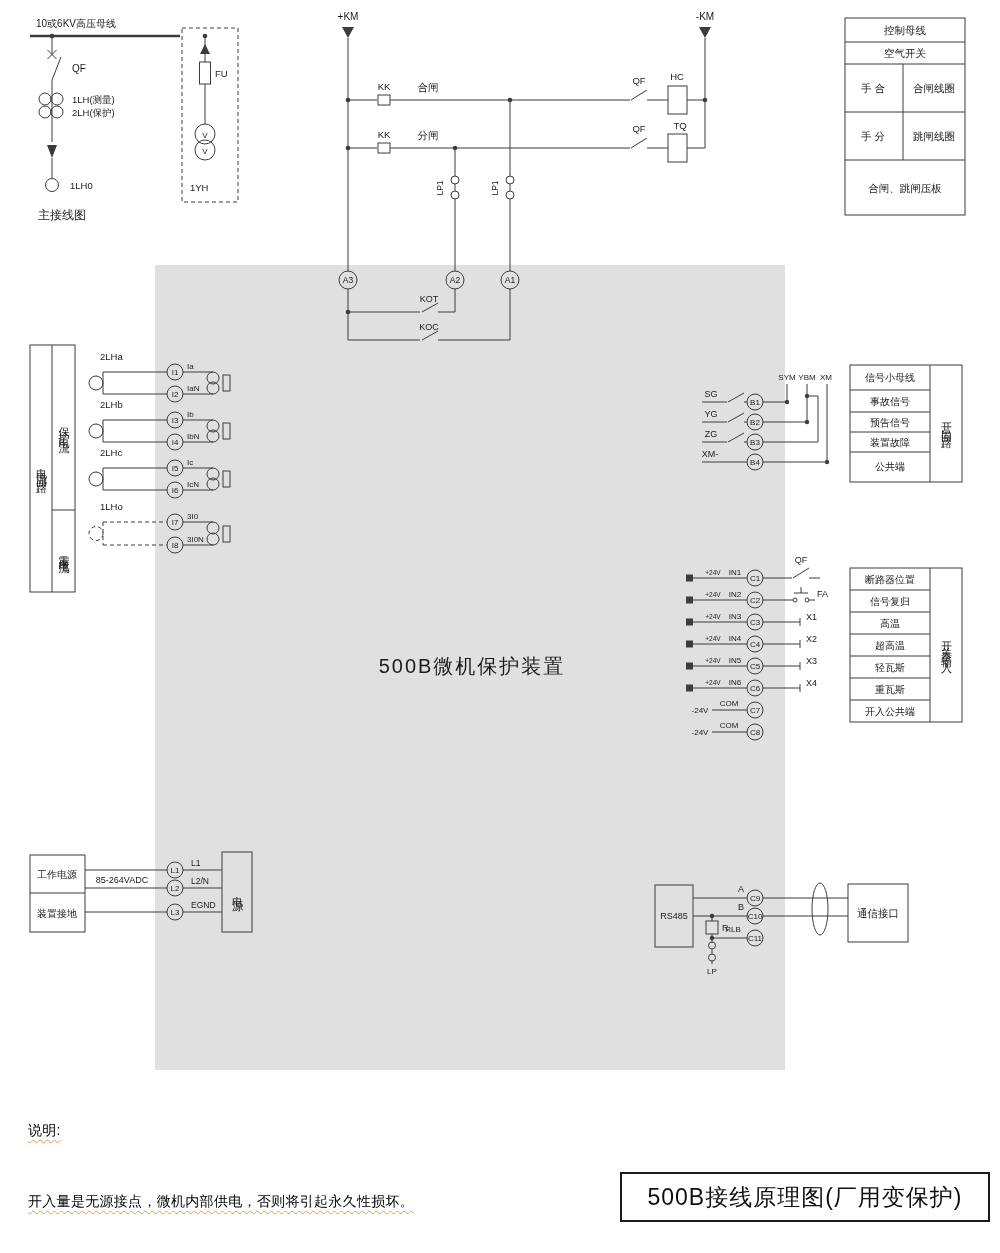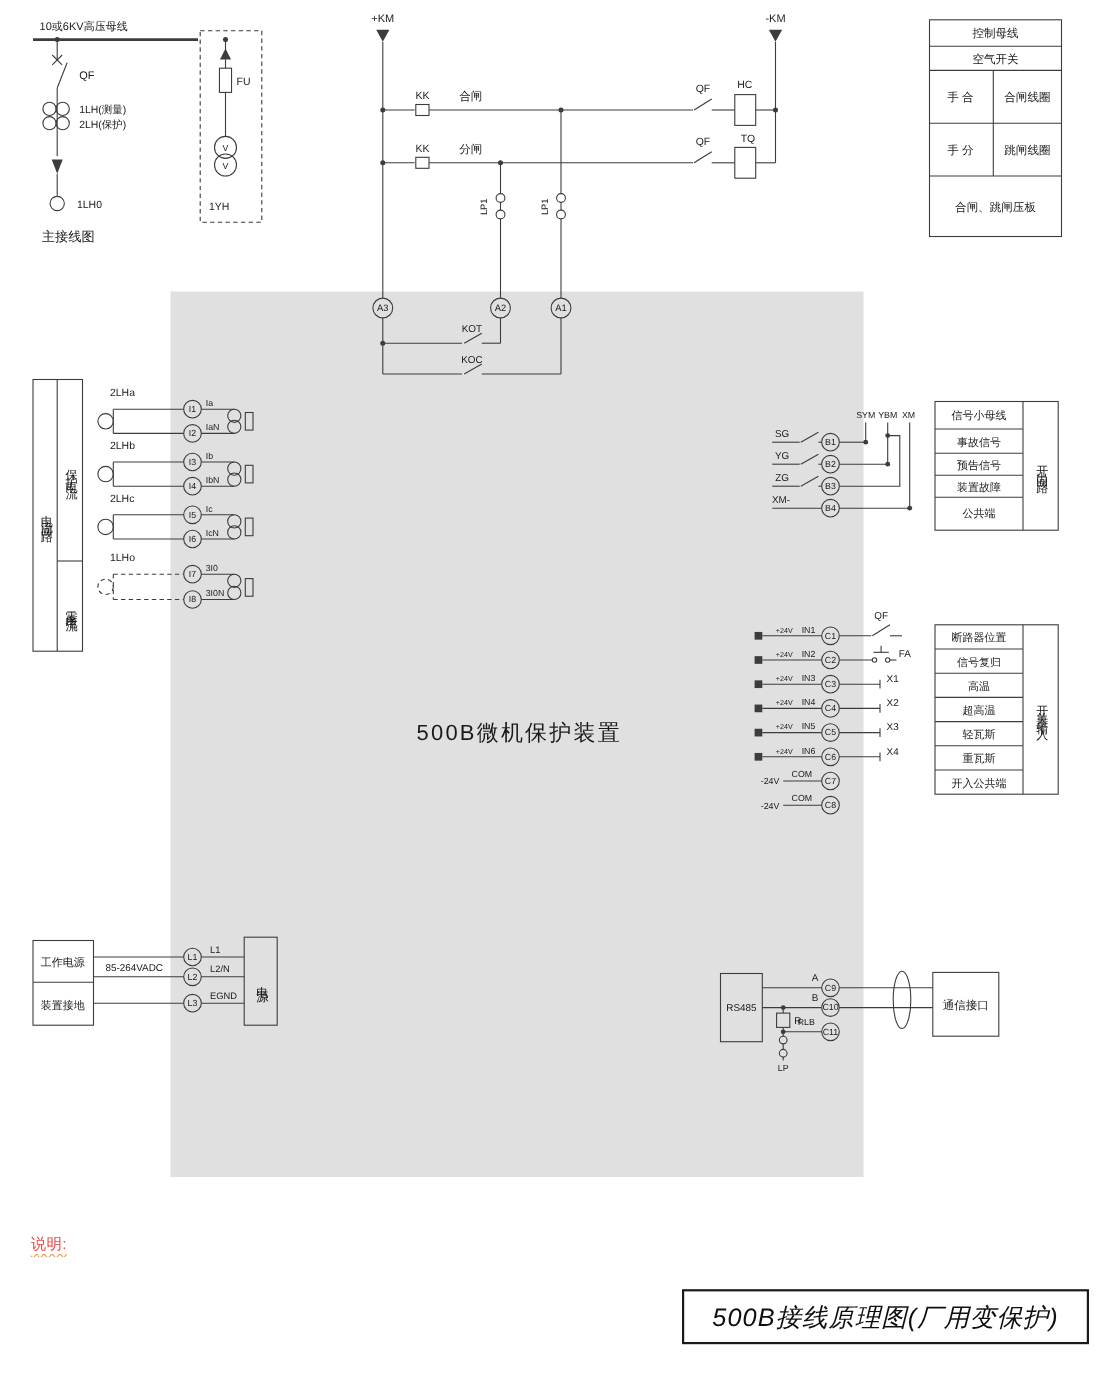--- a/index.html
+++ b/index.html
@@ -9,25 +9,25 @@
   #stage > svg { position:absolute; left:0; top:0; }
   svg text { fill:#1a1a1a; stroke:none; }
   .w  { stroke:#3c3c3c; stroke-width:1; fill:none; }
   .w2 { stroke:#3c3c3c; stroke-width:2.5; fill:none; }
   .wd { stroke:#3c3c3c; stroke-width:1; fill:none; stroke-dasharray:4 3; }
   .dot { fill:#3c3c3c; stroke:none; }
   .solid { fill:#3c3c3c; stroke:none; }
   .term { fill:#e0e0e0; stroke:#3c3c3c; stroke-width:1; }
   .vtext { position:absolute; display:flex; align-items:center; justify-content:center; color:#161616; }
   .vtext span { writing-mode:vertical-rl; text-orientation:upright; letter-spacing:5px; font-size:11px; }
-  .note { position:absolute; font-size:14px; color:#ef4444; letter-spacing:.3px;
+  .note { position:absolute; font-size:14px; color:#000000; letter-spacing:.3px;
     text-decoration-line:underline; text-decoration-style:wavy; text-decoration-color:#e09a50;
     text-decoration-thickness:1px; text-underline-offset:4px; }
   .title-box { position:absolute; border:2px solid #1a1a1a; display:flex; align-items:center;
-    justify-content:center; font-size:23px; color:#0e0e0e; letter-spacing:1px;font-style:italic; }
+    justify-content:center; font-size:23px; color:#0e0e0e; letter-spacing:1px; }
 </style>
 </head>
 <body>
 
 <div id="stage">
 <svg width="1000" height="1253" viewBox="0 0 1000 1253">
 
   <g>
     <rect x="155" y="265" width="630" height="805" fill="#e0e0e0"></rect>
     <text x="472" y="673" font-size="20" text-anchor="middle" letter-spacing="2">500B微机保护装置</text>
@@ -472,17 +472,18 @@
       <span>开出回路</span>
     </div>
 <div class="vtext" style="left:930px;top:568px;width:32px;height:154px">
       <span>开关量输入</span>
     </div>
 <div class="vtext" style="left:222px;top:852px;width:30px;height:80px">
       <span>电源</span>
     </div>
 
 <div class="note" style="left:28px;top:1122px">说明:</div>
+<div class="note" style="left:28px;top:1193px">开入量是无源接点，微机内部供电，否则将引起永久性损坏。</div>
 
 <div class="title-box" style="left:620px;top:1172px;width:370px;height:50px">
   <span>500B接线原理图(厂用变保护)</span>
 </div>
 </div>
 
 </body></html>

